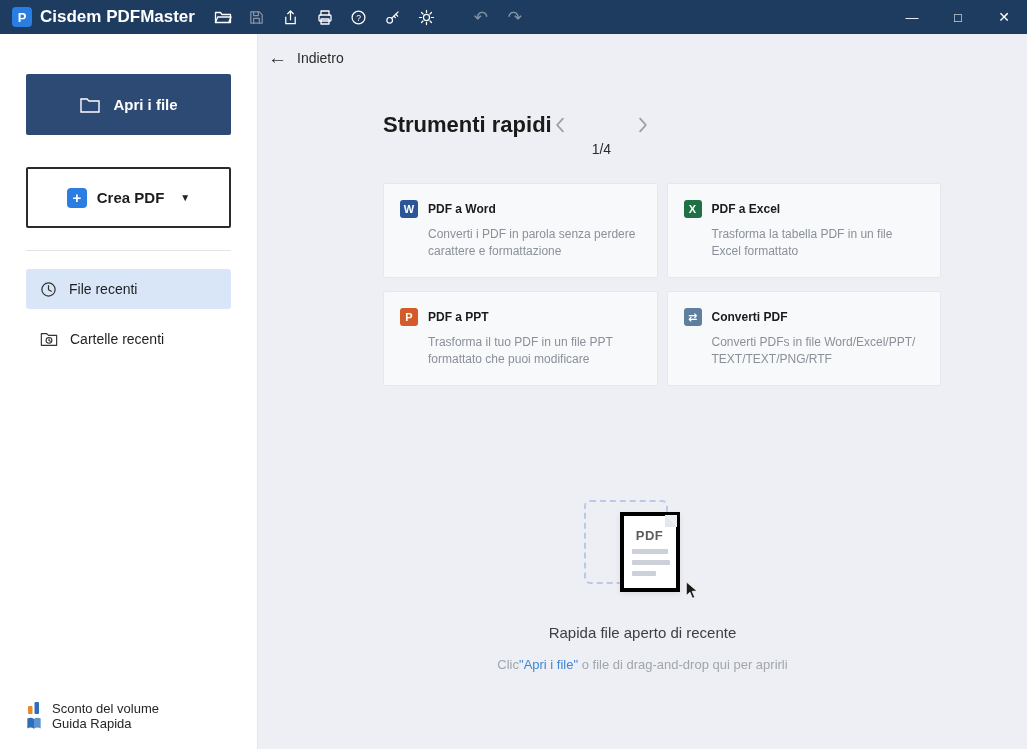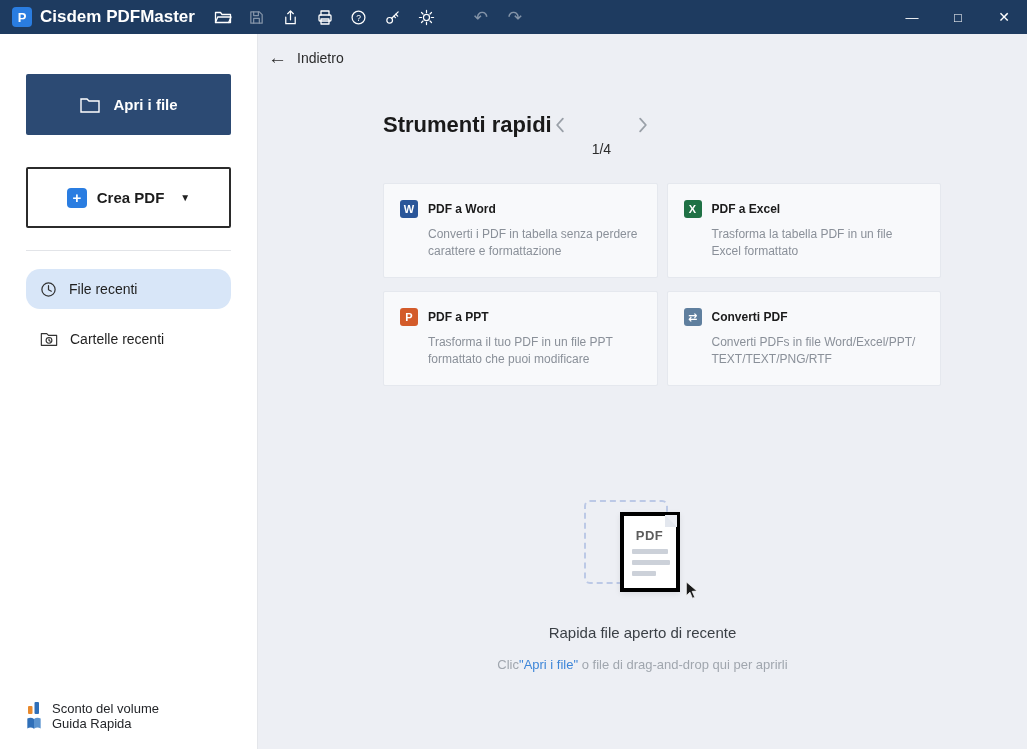--- a/index.html
+++ b/index.html
@@ -25,21 +25,21 @@
   .app-body { flex:1; display:flex; min-height:0; }
 
   
   .sidebar { width:258px; background:#ffffff; border-right:1px solid #e4e6ea; display:flex; flex-direction:column; padding:40px 26px 18px 26px; }
   .btn-open { height:61px; background:#2c4a73; color:#fff; border:none; border-radius:2px; font-size:15px; font-weight:600; display:flex; align-items:center; justify-content:center; gap:12px; cursor:pointer; width:100%; font-family:inherit; }
   .btn-open svg { stroke:#fff; fill:none; stroke-width:1.4; }
   .btn-create { margin-top:32px; height:61px; background:#fff; color:#1c1c1c; border:2px solid #2b2b2b; border-radius:2px; font-size:15px; font-weight:600; display:flex; align-items:center; justify-content:center; gap:10px; cursor:pointer; width:100%; font-family:inherit; }
   .create-ic { width:20px; height:20px; border-radius:4px; background:#2a7de1; color:#fff; font-size:15px; font-weight:700; display:flex; align-items:center; justify-content:center; }
   .chev-down { font-size:10px; color:#222; margin-left:6px; }
   .side-divider { height:1px; background:#e2e4e8; margin:22px 0 18px 0; }
-  .side-item { height:40px; display:flex; align-items:center; gap:12px; padding:0 14px; border-radius:14px; font-size:14px; color:#1f1f1f; cursor:pointer; margin-bottom:10px; }
+  .side-item { height:40px; display:flex; align-items:center; gap:12px; padding:0 14px; border-radius:3px; font-size:14px; color:#1f1f1f; cursor:pointer; margin-bottom:10px; }
   .side-item.selected { background:#d8e6f8; }
   .side-item svg { stroke:#333; fill:none; stroke-width:1.3; stroke-linecap:round; stroke-linejoin:round; flex:0 0 auto; }
   .side-footer { margin-top:auto; display:flex; flex-direction:column; }
   .foot-item { display:flex; align-items:center; gap:10px; font-size:13px; color:#24262a; cursor:pointer; }
 
   
   .main { flex:1; position:relative; background:#edeff4; padding-top:14px; }
   .back-row { display:flex; align-items:center; gap:10px; margin-left:10px; cursor:pointer; width:max-content; }
   .back-arrow { font-size:19px; color:#2b2b2b; line-height:1; }
   .back-label { font-size:14px; color:#2b2b2b; }
@@ -220,21 +220,21 @@
             </button>
           </div>
         </div>
 
         <div class="cards">
           <div class="card">
             <div class="card-head">
               <span class="card-ic ic-word">W</span>
               <span class="card-title">PDF a Word</span>
             </div>
-            <div class="card-desc">Converti i PDF in tabella senza perdere carattere e formattazione</div>
+            <div class="card-desc">Converti i PDF in parola senza perdere carattere e formattazione</div>
           </div>
           <div class="card">
             <div class="card-head">
               <span class="card-ic ic-excel">X</span>
               <span class="card-title">PDF a Excel</span>
             </div>
             <div class="card-desc">Trasforma la tabella PDF in un file Excel formattato</div>
           </div>
           <div class="card">
             <div class="card-head">

